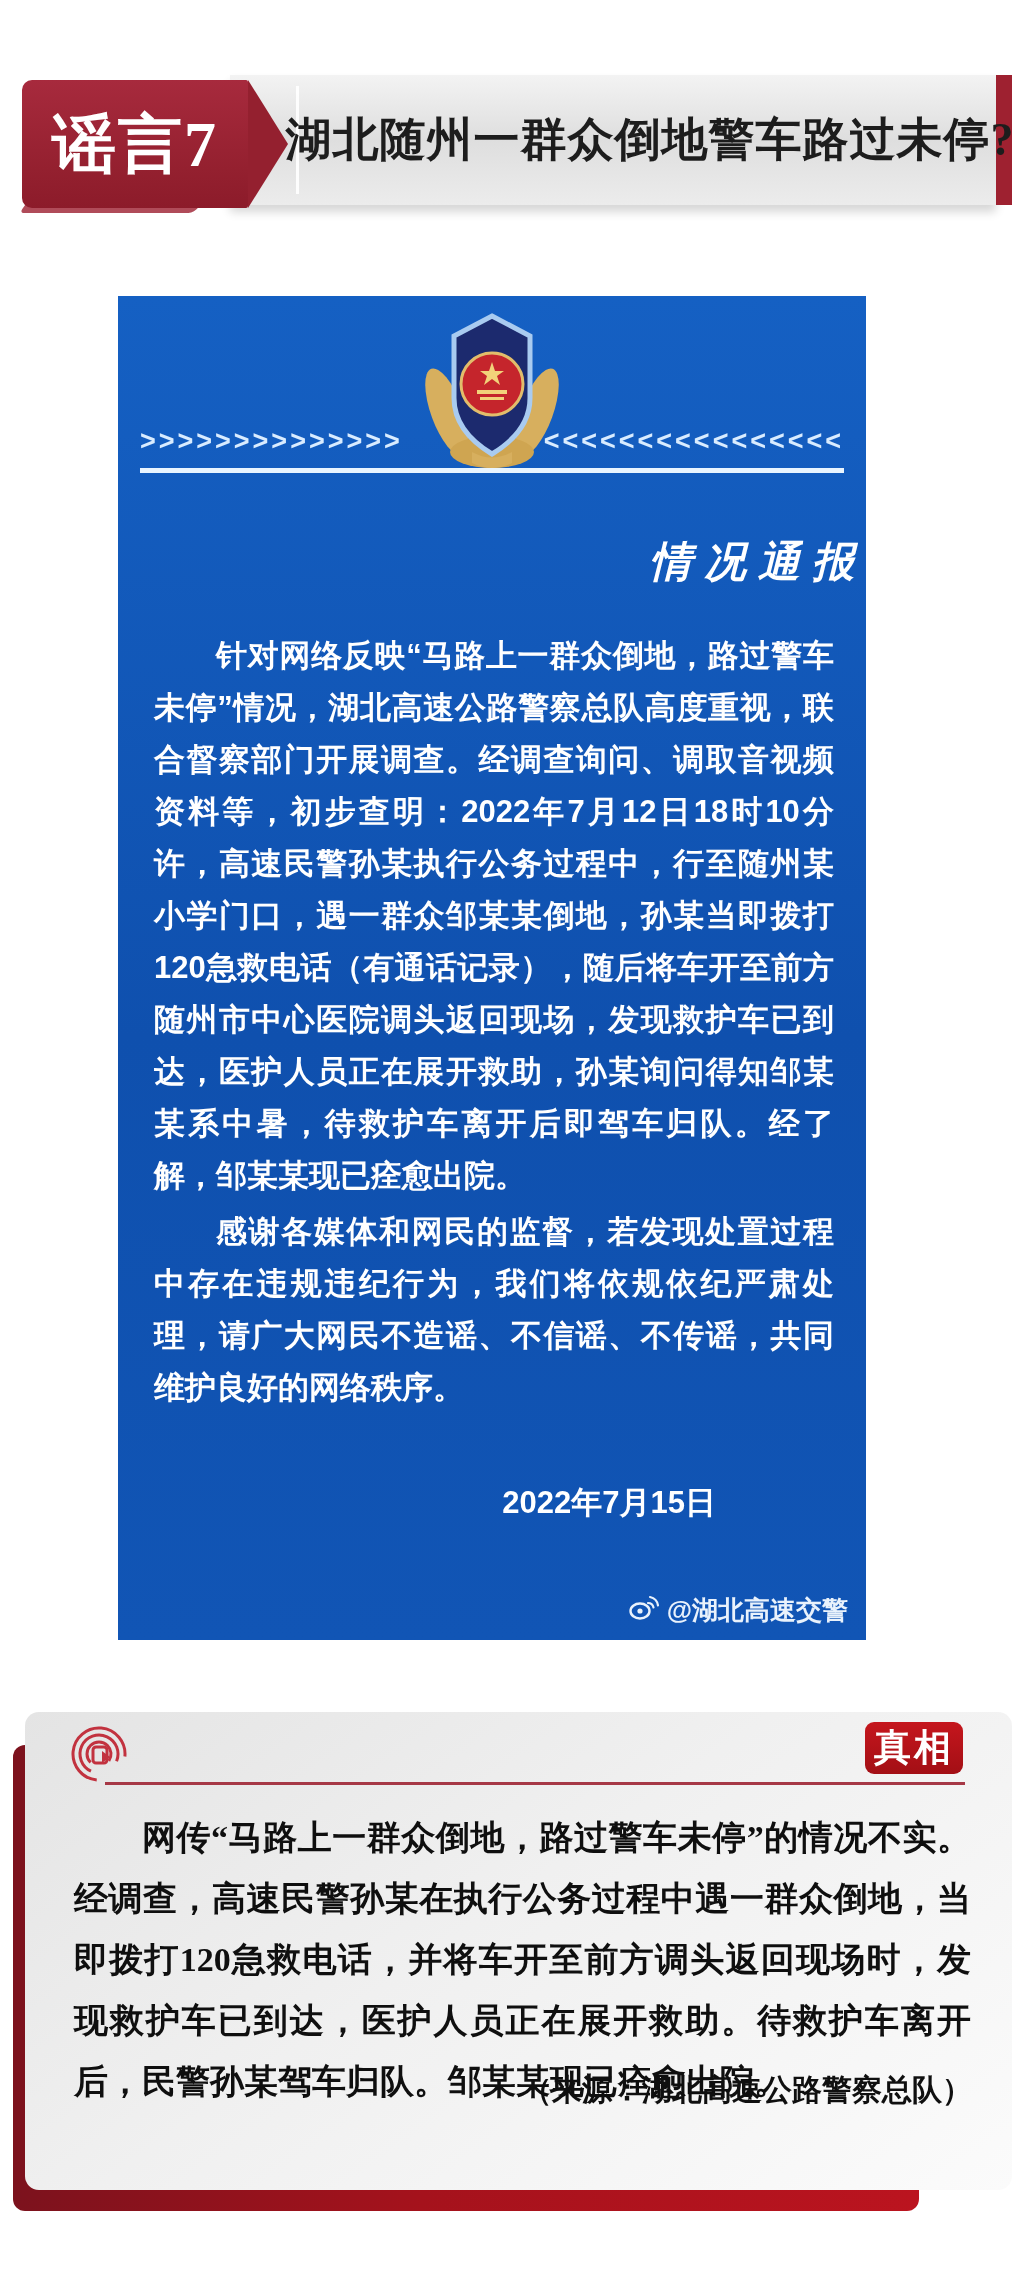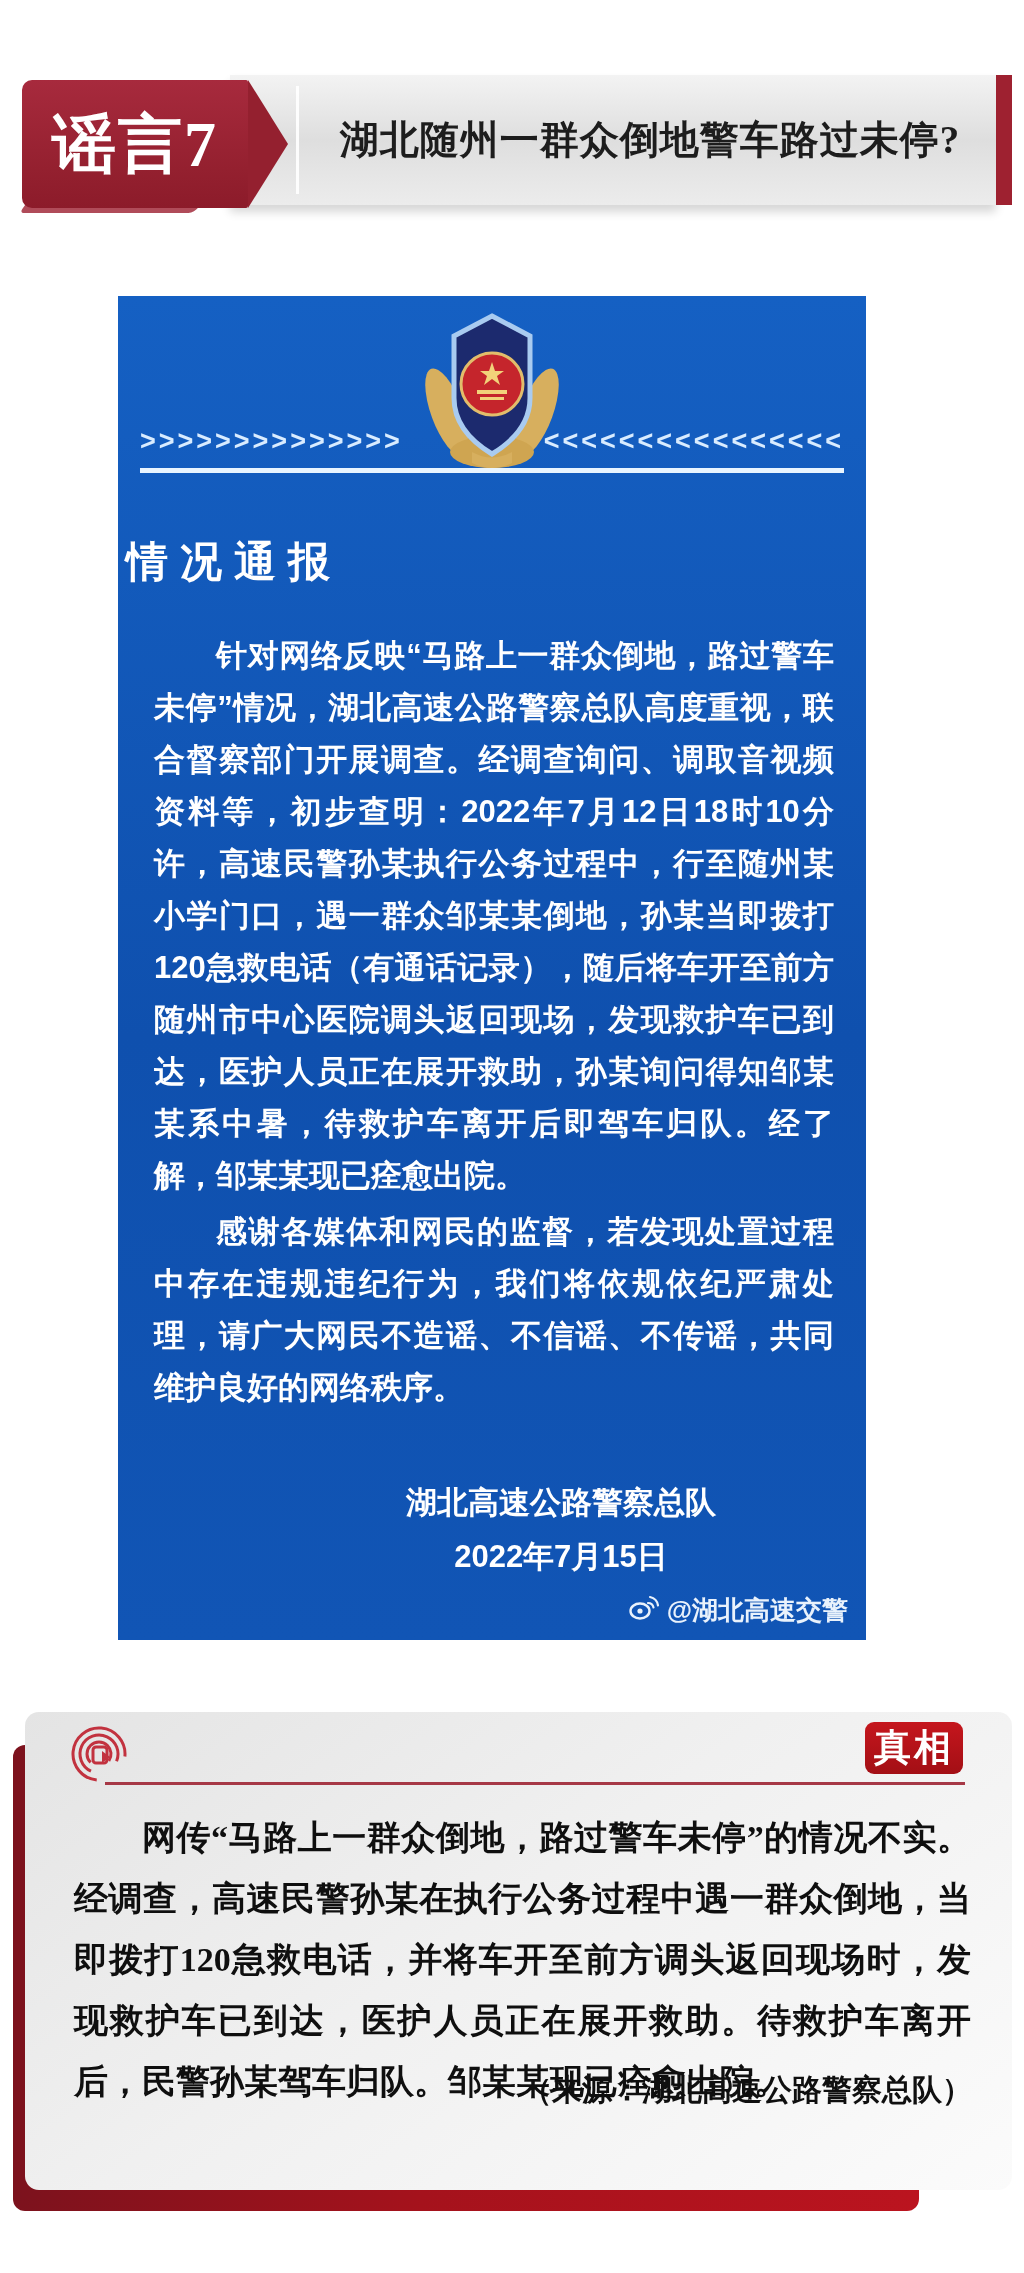--- a/index.html
+++ b/index.html
@@ -7,40 +7,40 @@
         font-family:"Liberation Sans",sans-serif;}
 
   
   .banner-bar{position:absolute;left:230px;top:75px;width:766px;height:130px;
     background:linear-gradient(180deg,#f3f3f3 0%,#dedede 50%,#ececec 100%);
     box-shadow:0 7px 9px rgba(0,0,0,.16);}
   .banner-cap{position:absolute;left:996px;top:75px;width:16px;height:130px;background:#9e2130;}
   .banner-divider{position:absolute;left:296px;top:86px;width:3px;height:108px;background:rgba(255,255,255,.9);}
   .banner-title{position:absolute;left:310px;top:75px;width:680px;height:130px;display:flex;
     align-items:center;justify-content:center;font-family:"Liberation Serif",serif;font-weight:700;
-    font-size:39px;color:#1d1d1d;letter-spacing:1px;white-space:nowrap;}
+    font-size:46px;color:#1d1d1d;letter-spacing:1px;white-space:nowrap;}
   .tag-fold{position:absolute;left:30px;top:198px;width:175px;height:15px;background:#b04b59;
     transform:skewX(-35deg);transform-origin:left top;border-radius:0 0 6px 4px;}
   .rumor-tag{position:absolute;left:22px;top:80px;width:226px;height:128px;
     background:linear-gradient(180deg,#a72a3d 0%,#94202f 70%,#8c1b2a 100%);
     border-radius:10px 2px 2px 10px;display:flex;align-items:center;justify-content:center;}
   .rumor-tag::after{content:"";position:absolute;left:226px;top:0;width:0;height:0;
     border-top:64px solid transparent;border-bottom:64px solid transparent;border-left:40px solid #94202f;}
   .tag-text{color:#ffffff;font-family:"Liberation Serif",serif;font-weight:700;font-size:64px;
     letter-spacing:2px;white-space:nowrap;}
 
   
   .notice{position:absolute;left:118px;top:296px;width:748px;height:1344px;
     background:linear-gradient(180deg,#1560c3 0%,#0f50ae 55%,#1155b5 100%);}
   .emblem{position:absolute;left:50%;top:6px;transform:translateX(-50%);}
   .decor-row{position:absolute;left:22px;right:22px;top:130px;display:flex;justify-content:space-between;
     color:#d9ecff;font-weight:700;font-size:27px;letter-spacing:3px;white-space:nowrap;}
   .notice-rule{position:absolute;left:22px;right:22px;top:172px;height:5px;background:#e9f5ff;}
-  .notice-title{position:absolute;left:8px;top:238px;width:100%;text-align:left;color:#ffffff;
-    font-weight:700;font-size:42px;letter-spacing:12px;}
+  .notice-title{position:absolute;left:0;top:238px;width:100%;text-align:right;color:#ffffff;
+    font-weight:700;font-size:42px;letter-spacing:12px;font-style:italic;}
   .notice-body{position:absolute;left:32px;right:28px;top:330px;color:#ffffff;font-size:31px;
     line-height:52px;font-weight:700;text-align:justify;}
   .notice-body p{margin:4px;text-indent:2em;}
   .signature-block{position:absolute;right:150px;top:1180px;text-align:center;color:#ffffff;
     font-size:31px;font-weight:700;line-height:54px;white-space:nowrap;}
   .weibo{position:absolute;right:18px;bottom:12px;display:flex;align-items:center;gap:7px;
     color:#e9f2fc;font-size:26px;font-weight:700;white-space:nowrap;}
 
   
   .truth-backdrop{position:absolute;left:13px;top:1745px;width:906px;height:466px;border-radius:12px;
@@ -90,21 +90,20 @@
       <span>&gt;&gt;&gt;&gt;&gt;&gt;&gt;&gt;&gt;&gt;&gt;&gt;&gt;&gt;</span>
       <span>&lt;&lt;&lt;&lt;&lt;&lt;&lt;&lt;&lt;&lt;&lt;&lt;&lt;&lt;&lt;&lt;</span>
     </div>
     <div class="notice-rule"></div>
     <div class="notice-title">情况通报</div>
     <div class="notice-body">
       <p>针对网络反映“马路上一群众倒地，路过警车未停”情况，湖北高速公路警察总队高度重视，联合督察部门开展调查。经调查询问、调取音视频资料等，初步查明：2022年7月12日18时10分许，高速民警孙某执行公务过程中，行至随州某小学门口，遇一群众邹某某倒地，孙某当即拨打120急救电话（有通话记录），随后将车开至前方随州市中心医院调头返回现场，发现救护车已到达，医护人员正在展开救助，孙某询问得知邹某某系中暑，待救护车离开后即驾车归队。经了解，邹某某现已痊愈出院。</p>
       <p>感谢各媒体和网民的监督，若发现处置过程中存在违规违纪行为，我们将依规依纪严肃处理，请广大网民不造谣、不信谣、不传谣，共同维护良好的网络秩序。</p>
     </div>
     <div class="signature-block">
-      <div>湖北高速公路警察总队</div>
       <div>2022年7月15日</div>
     </div>
     <div class="weibo">
       <span>
         <svg width="32" height="26" viewBox="0 0 32 26">
           <ellipse cx="12" cy="17" rx="9.5" ry="7.5" fill="none" stroke="#e9f2fc" stroke-width="2.4"></ellipse>
           <circle cx="12" cy="17" r="2.6" fill="#e9f2fc"></circle>
           <path d="M20 9 Q24.5 9 25.5 13.5" fill="none" stroke="#e9f2fc" stroke-width="2.2" stroke-linecap="round"></path>
           <path d="M22 3 Q29 4.5 30 11.5" fill="none" stroke="#e9f2fc" stroke-width="2.2" stroke-linecap="round"></path>
         </svg>

